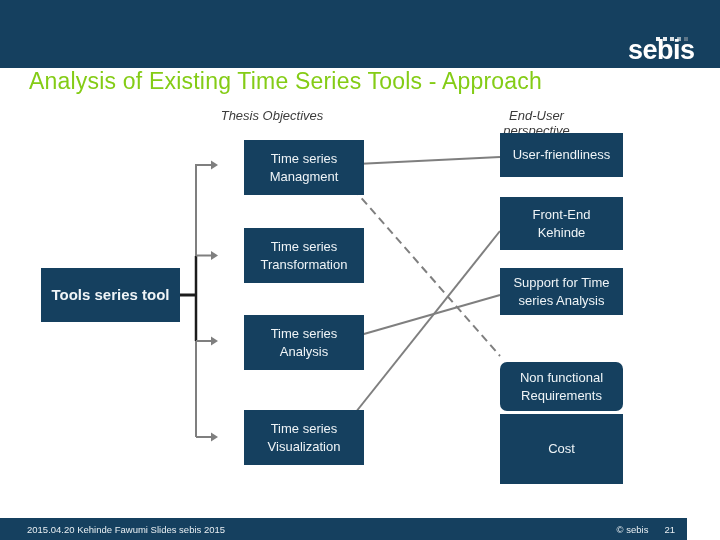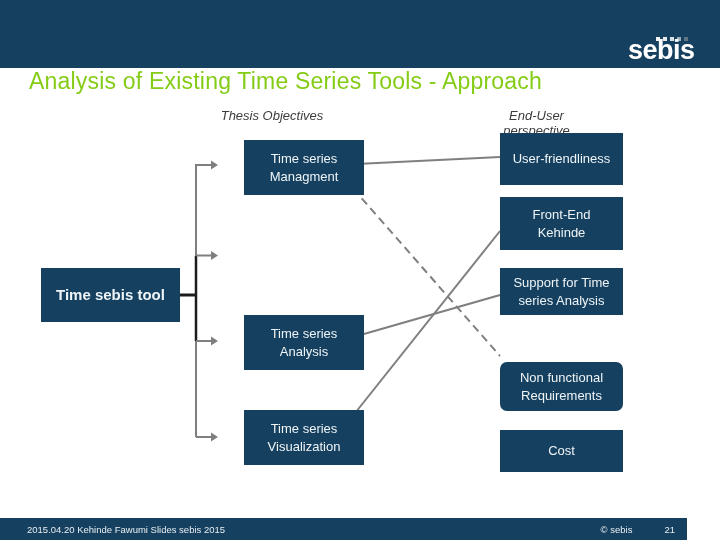--- a/index.html
+++ b/index.html
@@ -31,35 +31,35 @@
   .col-header.right{left:475px;}
 
   .nbox{position:absolute;background:var(--navy);color:var(--box_text);display:flex;
         align-items:center;justify-content:center;text-align:center;font-size:13px;
         line-height:1.35;}
   .root-box{left:41px;top:268px;width:139px;height:54px;font-size:15px;font-weight:bold;
         padding:0 8px;}
   .mid{left:216px;width:120px;height:55px;padding:0 8px;margin-left:28px;}
   .mid.m0{top:140px;} .mid.m1{top:228px;} .mid.m2{top:315px;} .mid.m3{top:410px;}
   .right{left:500px;width:123px;padding:0 10px;}
-  .right.r0{top:133px;height:52px;} .right.r1{top:197px;height:53px;}
+  .right.r0{top:133px;height:44px;} .right.r1{top:197px;height:53px;}
   .right.r2{top:268px;height:47px;} .right.r3{top:362px;height:49px;border-radius:7px;}
-  .right.r4{top:430px;height:42px;}
+  .right.r4{top:414px;height:70px;}
 
   svg.overlay{position:absolute;left:0;top:0;width:720px;height:540px;pointer-events:none;}
   .edge{stroke:var(--line_gray);stroke-width:2;fill:none;}
   .edge.dashed{stroke-dasharray:8 5;}
   .branch{stroke:var(--line_gray);stroke-width:2;fill:none;}
   .blackline{stroke:var(--connector_black);fill:none;}
   .arrowhead{fill:var(--line_gray);stroke:none;}
 
   .footer{position:absolute;left:0;bottom:0;width:687px;height:22px;background:var(--navy);
         color:#E8EEF2;font-size:9.5px;display:flex;align-items:center;}
   .footer-left{position:absolute;left:27px;}
-  .footer-right{position:absolute;right:12px;display:flex;gap:32px;}
+  .footer-right{position:absolute;right:12px;display:flex;gap:16px;}
 </style>
 </head>
 <body>
 
 <div class="slide">
 
   <div class="header">
     <div class="title">Analysis of Existing Time Series Tools - Approach</div>
     <div class="logo">
       <div class="logo-dots">
@@ -89,23 +89,24 @@
     <polygon class="arrowhead" points="211,336.5 218,341 211,345.5"></polygon>
     <line class="branch" x1="196" y1="437" x2="211" y2="437"></line>
     <polygon class="arrowhead" points="211,432.5 218,437 211,441.5"></polygon>
 
     <line class="edge" x1="336" y1="165" x2="500" y2="157"></line>
     <line class="edge dashed" x1="336" y1="169" x2="500" y2="356"></line>
     <line class="edge" x1="336" y1="342" x2="500" y2="295"></line>
     <line class="edge" x1="336" y1="437" x2="500" y2="231"></line>
   </svg>
 
-  <div class="nbox root-box">Time sebis tool</div>
+  <div class="nbox root-box">Tools series tool</div>
 
   <div class="nbox mid m0">Time series Managment</div>
+  <div class="nbox mid m1">Time series Transformation</div>
   <div class="nbox mid m2">Time series Analysis</div>
   <div class="nbox mid m3">Time series Visualization</div>
 
   <div class="nbox right r0">User-friendliness</div>
   <div class="nbox right r1">Front-End Kehinde</div>
   <div class="nbox right r2">Support for Time series Analysis</div>
   <div class="nbox right r3">Non functional Requirements</div>
   <div class="nbox right r4">Cost</div>
 
   <div class="footer">

